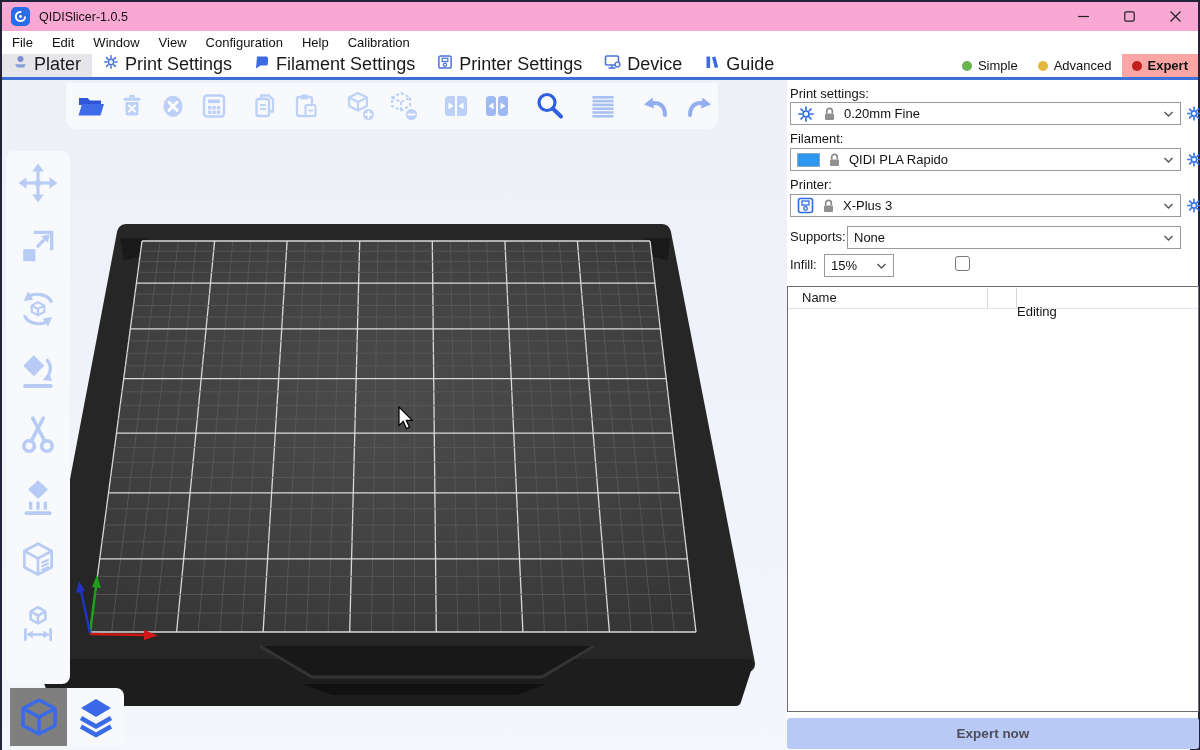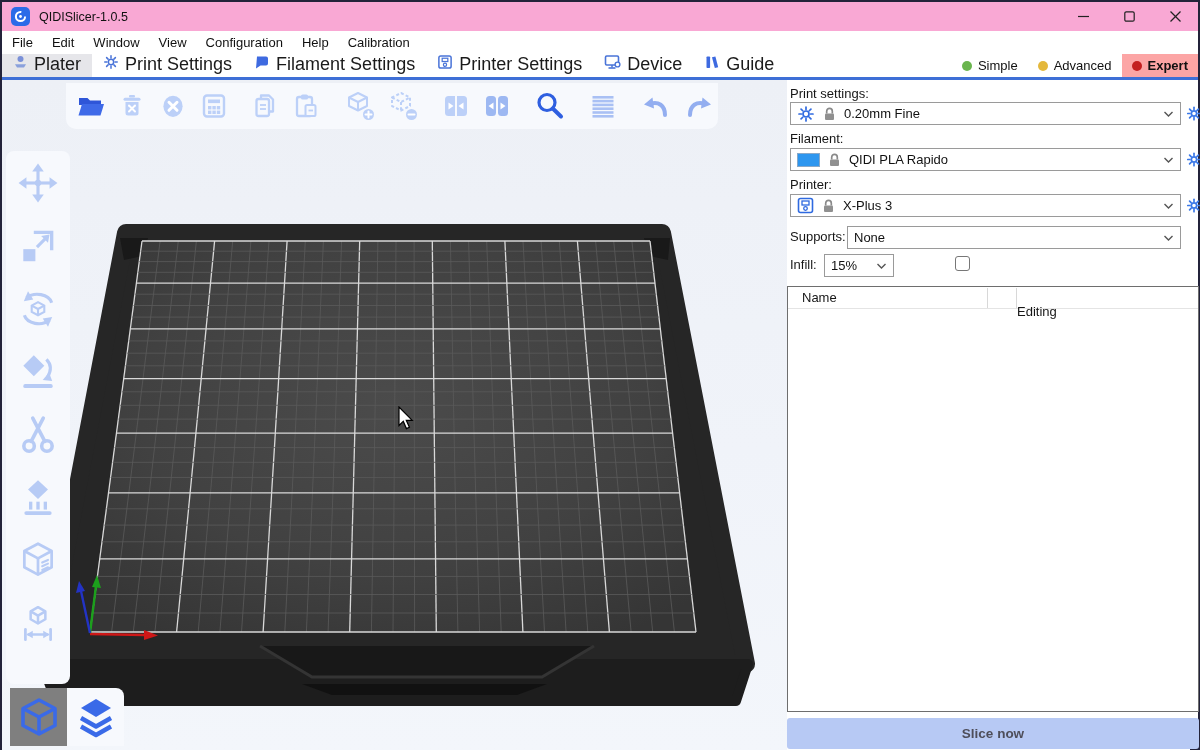--- a/index.html
+++ b/index.html
@@ -649,16 +649,16 @@
 
     <div class="objlist">
       <div class="listheader">
         <span class="col-name">Name</span>
         <div class="hsep" style="left:199px;"></div>
         <div class="hsep" style="left:228px;"></div>
         <span class="col-edit">Editing</span>
       </div>
     </div>
 
-    <button class="slicebtn">Slice now</button>
+    <button class="slicebtn">Expert now</button>
   </div>
 
 </div>
 
 </body></html>

